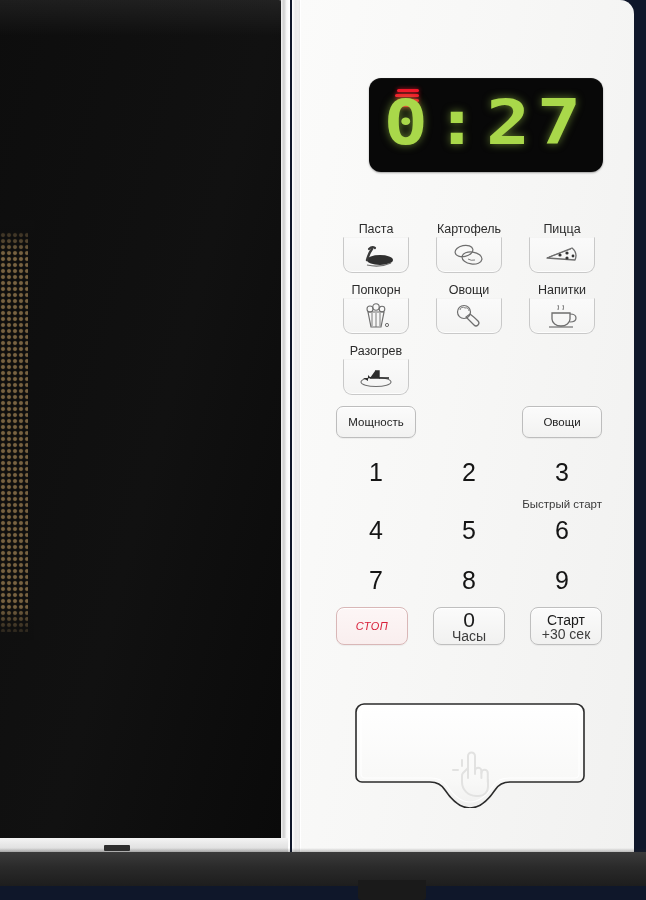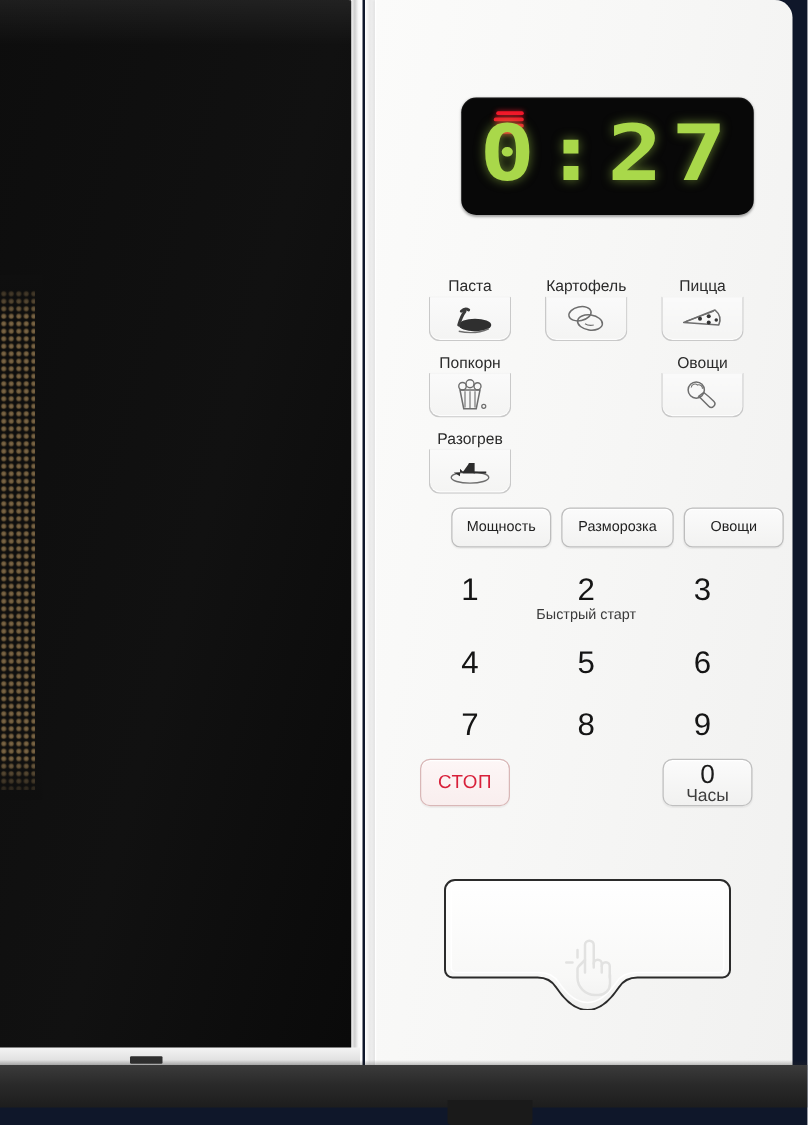--- a/index.html
+++ b/index.html
@@ -199,21 +199,20 @@
   .preset-key svg { display: block; }
 
   
   .func-row {
     position: absolute;
     left: 36px;
     top: 406px;
     width: 266px;
     display: flex;
     justify-content: space-between;
-    margin-left: 25px;
   }
   .func-btn {
     height: 30px;
     border: 1px solid #bdbdbd;
     border-radius: 7px;
     background: linear-gradient(180deg, #fbfbfb, #f2f2f1);
     display: flex;
     align-items: center;
     justify-content: center;
     font-size: 11.5px;
@@ -241,23 +240,23 @@
   .key {
     width: 80px;
     text-align: center;
     font-size: 25px;
     color: #151515;
     line-height: 28px;
   }
   .quickstart {
     position: absolute;
     left: 0;
-    top: 28px;
+    top: 40px;
     width: 266px;
-    text-align: center;
+    text-align: right;
     font-size: 11.5px;
     color: #3a3a3a;
   }
   .row1-wrap { position: relative; margin-bottom: 30px; }
   .row1-wrap .key-row { margin-bottom: 0; }
 
   
   .bottom-row {
     position: absolute;
     left: 36px;
@@ -276,21 +275,21 @@
     display: flex;
     flex-direction: column;
     align-items: center;
     justify-content: center;
   }
   .ctl.stop {
     background: linear-gradient(180deg, #fdf6f6, #f9eeee);
     border-color: #d9b7b7;
   }
   .ctl-main { font-size: 14px; color: #1b1b1b; line-height: 16px; }
-  .ctl.stop .ctl-main { color: #d8203a; font-size: 15px; letter-spacing: 0.5px; }
+  .ctl.stop .ctl-main { color: #d8203a; font-size: 11px; letter-spacing: 0.5px; font-style: italic; }
   .ctl.zero .ctl-main { font-size: 21px; line-height: 20px; }
   .ctl-sub { font-size: 14px; color: #3d3d3d; line-height: 12px; margin-top: 0px; }
   .ctl.start .ctl-main { font-size: 14px; }
 
   
   .open-btn {
     position: absolute;
     left: 52px;
     top: 700px;
     width: 236px;
@@ -417,41 +416,51 @@
         <div class="preset">
           <div class="preset-label">Овощи</div>
           <div class="preset-key">
             <svg width="36" height="26" viewBox="0 0 36 26">
               <circle cx="13" cy="9" r="6.5" fill="none" stroke="#6e6e6e" stroke-width="1.2"></circle>
               <path d="M9 7 a3 3 0 0 1 5 -2 a3 3 0 0 1 4 3" fill="none" stroke="#6e6e6e" stroke-width="0.9"></path>
               <path d="M15 14 q4 4 8 8 q2 2 4 0 q2 -2 0 -4 q-4 -4 -8 -7 Z" fill="none" stroke="#6e6e6e" stroke-width="1.2"></path>
             </svg>
           </div>
         </div>
+        <div class="preset">
+          <div class="preset-label">Напитки</div>
+          <div class="preset-key">
+            <svg width="36" height="26" viewBox="0 0 36 26">
+              <path d="M8 10 H26 V16 a9 7 0 0 1 -18 0 Z" fill="none" stroke="#6e6e6e" stroke-width="1.3"></path>
+              <path d="M26 11 q6 0 6 4 q0 4 -6 4" fill="none" stroke="#6e6e6e" stroke-width="1.2"></path>
+              <path d="M5 24 H29" stroke="#6e6e6e" stroke-width="1.2"></path>
+              <path d="M14 7 q1 -3 0 -5 M19 7 q1 -3 0 -5" stroke="#6e6e6e" stroke-width="1" fill="none"></path>
+            </svg>
+          </div>
+        </div>
       </div>
 
       <div class="preset-row">
         <div class="preset">
           <div class="preset-label">Разогрев</div>
           <div class="preset-key">
             <svg width="42" height="24" viewBox="0 0 42 24">
               <ellipse cx="21" cy="17" rx="15" ry="4.5" fill="none" stroke="#6e6e6e" stroke-width="1.1"></ellipse>
               <path d="M15 13 H24 V6 h-4" fill="#2d2d2d" stroke="#2d2d2d" stroke-width="1.4"></path>
               <path d="M8 13 h8 l-3 -3 v6 Z" fill="#2d2d2d"></path>
               <path d="M24 13 h10" stroke="#2d2d2d" stroke-width="1.6"></path>
             </svg>
           </div>
         </div>
       </div>
 
     </div>
 
     <div class="func-row">
       <div class="func-btn w1">Мощность</div>
-      <div class="func-btn w2">Разморозка</div>
       <div class="func-btn w3">Овощи</div>
     </div>
 
     <div class="keypad">
       <div class="row1-wrap">
         <div class="key-row">
           <div class="key">1</div>
           <div class="key">2</div>
           <div class="key">3</div>
         </div>
@@ -469,20 +478,24 @@
       </div>
     </div>
 
     <div class="bottom-row">
       <div class="ctl stop">
         <div class="ctl-main">СТОП</div>
       </div>
       <div class="ctl zero">
         <div class="ctl-main">0</div>
         <div class="ctl-sub">Часы</div>
+      </div>
+      <div class="ctl start">
+        <div class="ctl-main">Старт</div>
+        <div class="ctl-sub">+30 сек</div>
       </div>
     </div>
 
     <div class="open-btn">
       <svg width="236" height="108" viewBox="0 0 236 108">
         <defs>
           <linearGradient id="obg" x1="0" y1="0" x2="0" y2="1">
             <stop offset="0" stop-color="#ffffff"></stop>
             <stop offset="0.75" stop-color="#f8f8f7"></stop>
             <stop offset="1" stop-color="#f0f0ef"></stop>

